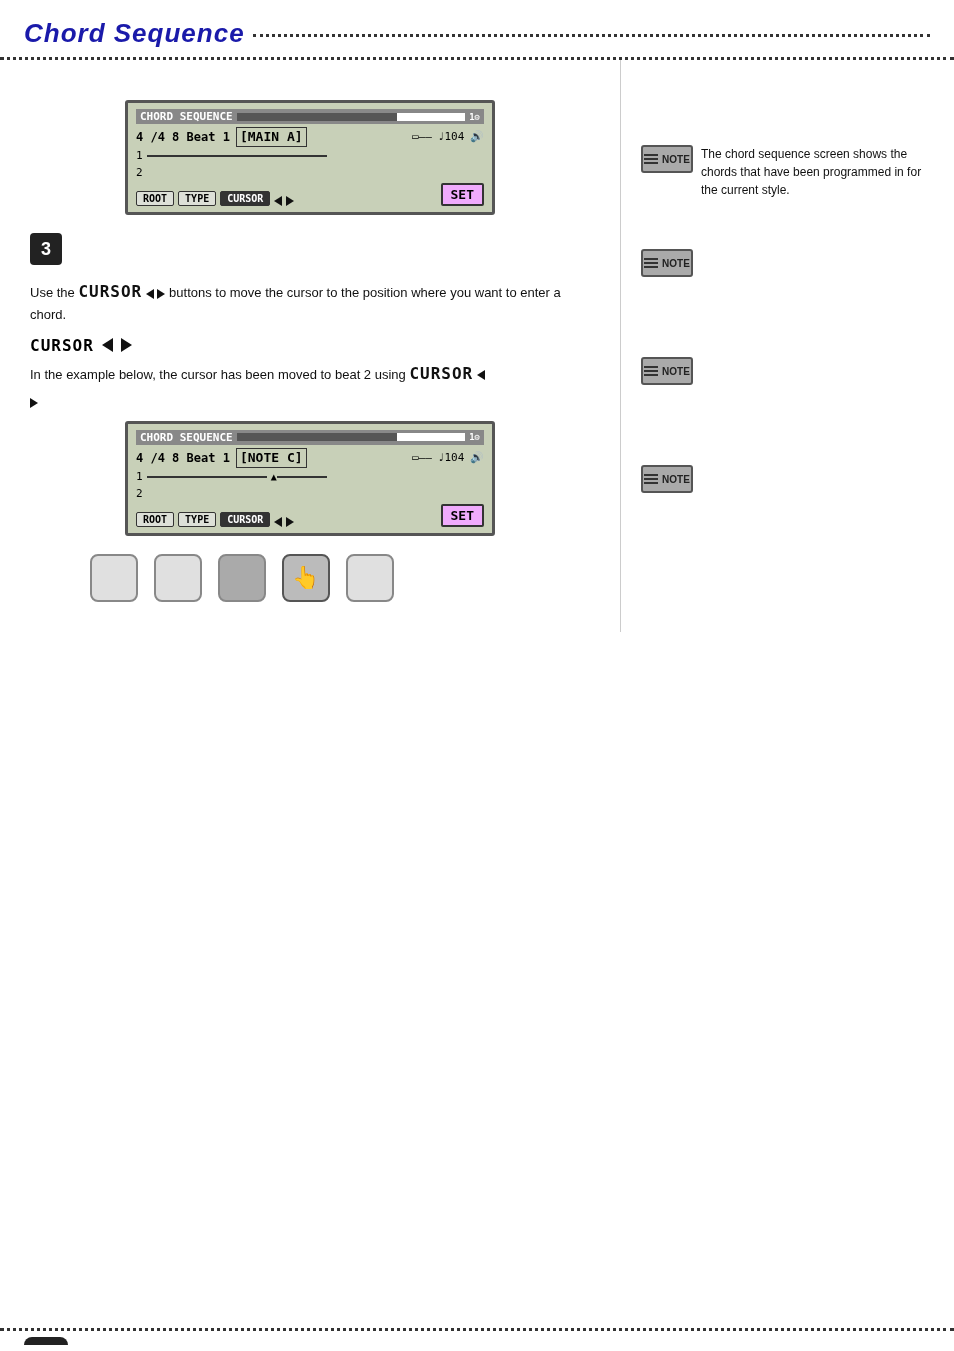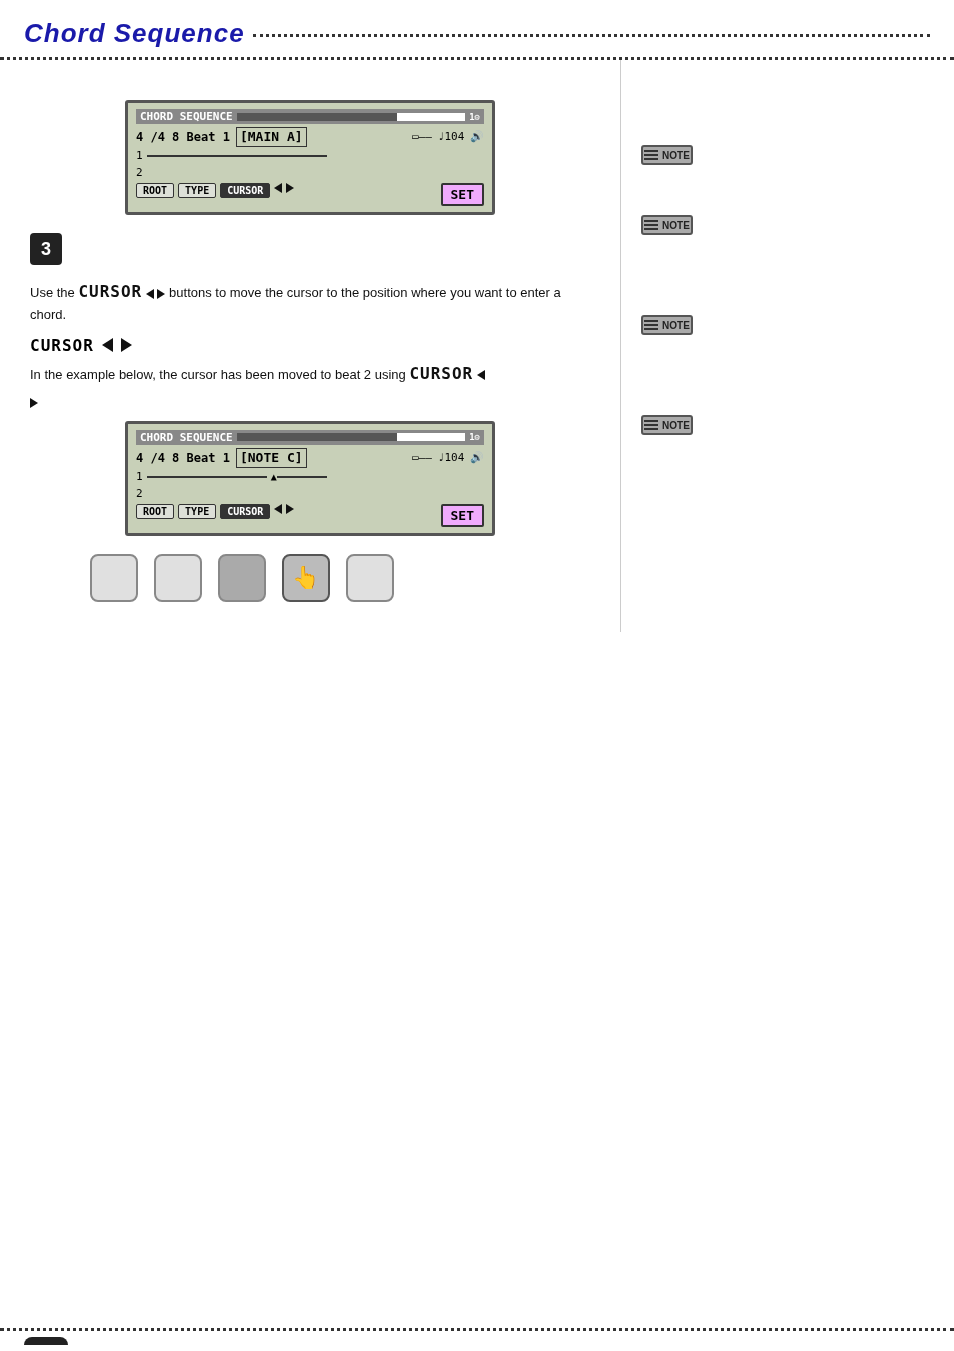--- a/index.html
+++ b/index.html
@@ -116,21 +116,21 @@
     .lcd-lines {
       font-size: 11px;
       margin: 2px 0;
     }
     .lcd-line {
       display: flex;
       align-items: center;
     }
     .lcd-buttons-row {
       display: flex;
-      align-items: flex-start;
+      align-items: flex-end;
       gap: 4px;
       margin-top: 4px;
     }
     .lcd-btn {
       border: 1.5px solid #333;
       background: #dde0d8;
       border-radius: 2px;
       font-size: 10px;
       font-weight: bold;
       padding: 1px 6px;
@@ -260,21 +260,21 @@
       display: flex;
       align-items: flex-start;
       gap: 8px;
       margin-bottom: 18px;
     }
     .note-icon {
       background: #aaa;
       border: 2px solid #555;
       border-radius: 3px;
       min-width: 52px;
-      height: 20px;
+      height: 28px;
       display: flex;
       align-items: center;
       justify-content: center;
       gap: 4px;
       font-size: 10px;
       font-weight: bold;
       color: #222;
     }
     .note-icon-lines {
       display: flex;
@@ -436,20 +436,21 @@
 
     <div class="note-box" style="margin-top:70px;">
       <div class="note-icon">
         <div class="note-icon-lines">
           <div class="note-icon-line"></div>
           <div class="note-icon-line"></div>
           <div class="note-icon-line"></div>
         </div>
         <span>NOTE</span>
       </div>
+      <div class="note-text">The chord sequence screen shows the chords that have been programmed in for the current style.</div>
     </div>
 
     <div class="note-box" style="margin-top:50px;">
       <div class="note-icon">
         <div class="note-icon-lines">
           <div class="note-icon-line"></div>
           <div class="note-icon-line"></div>
           <div class="note-icon-line"></div>
         </div>
         <span>NOTE</span>

